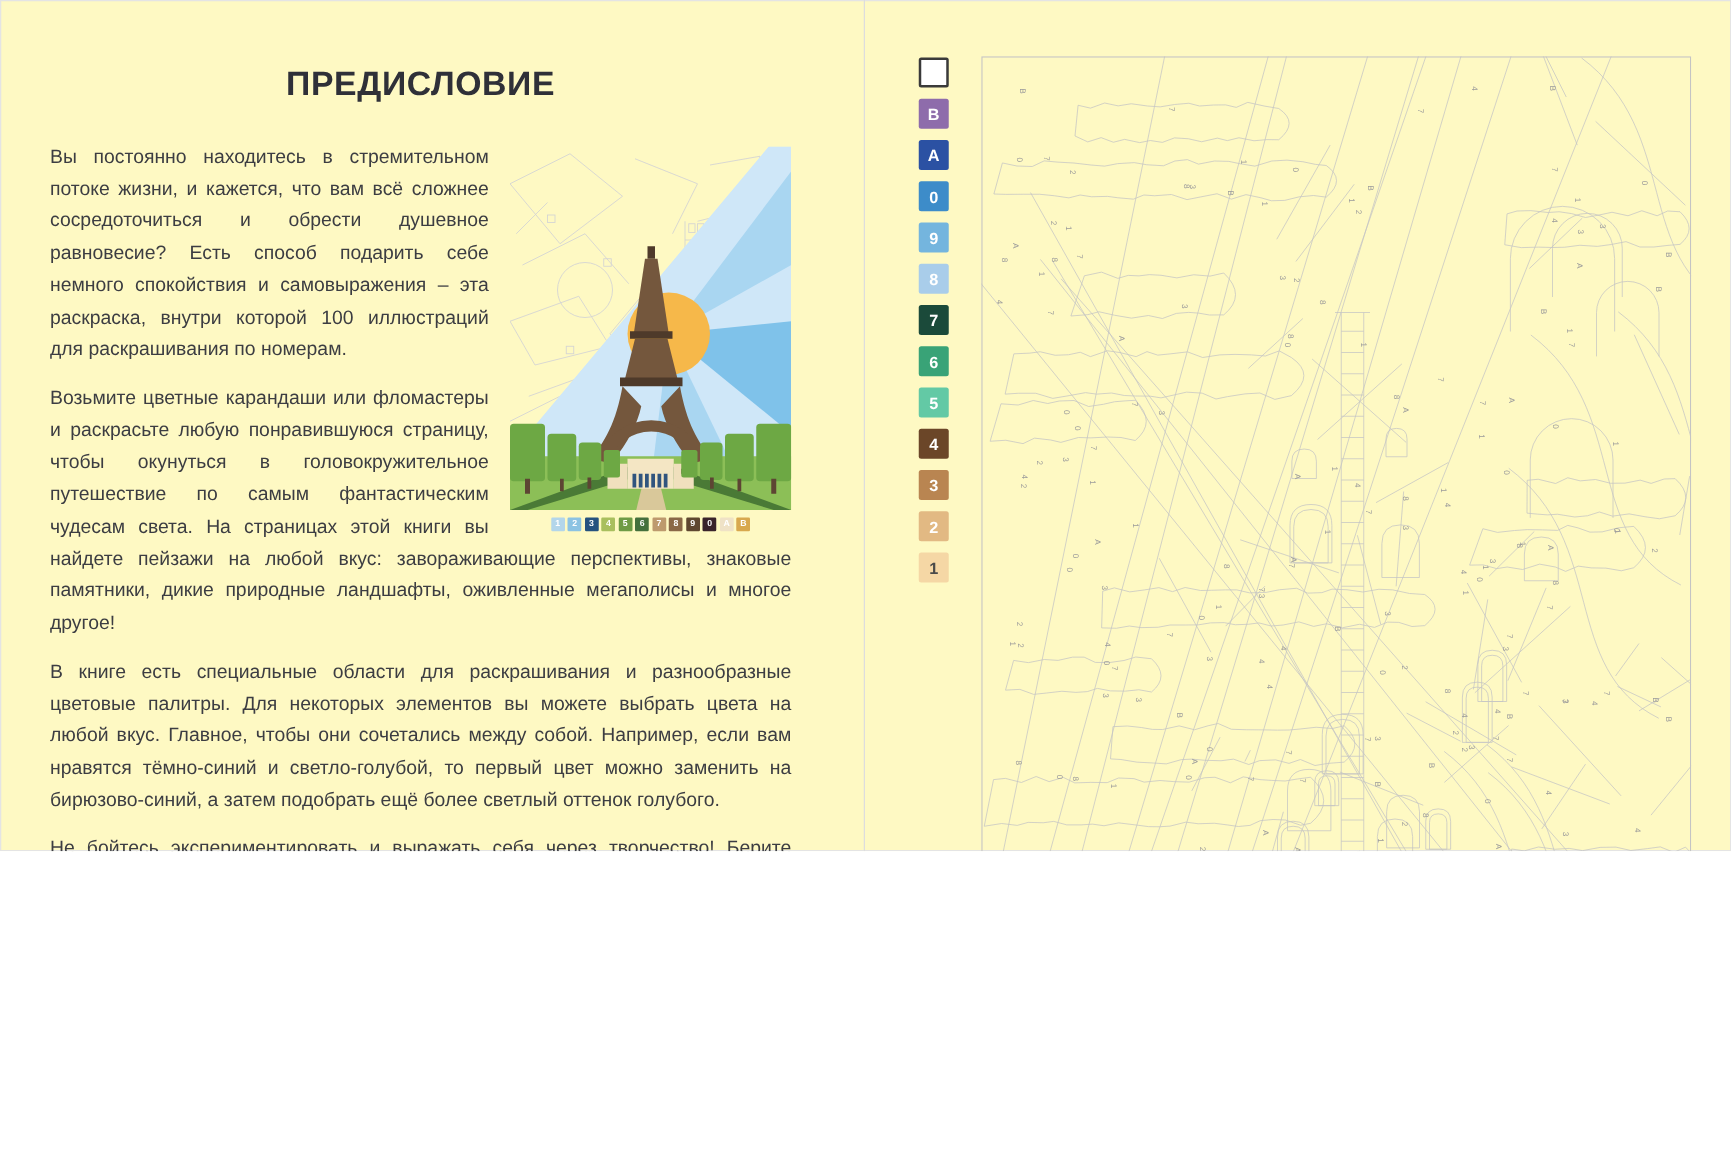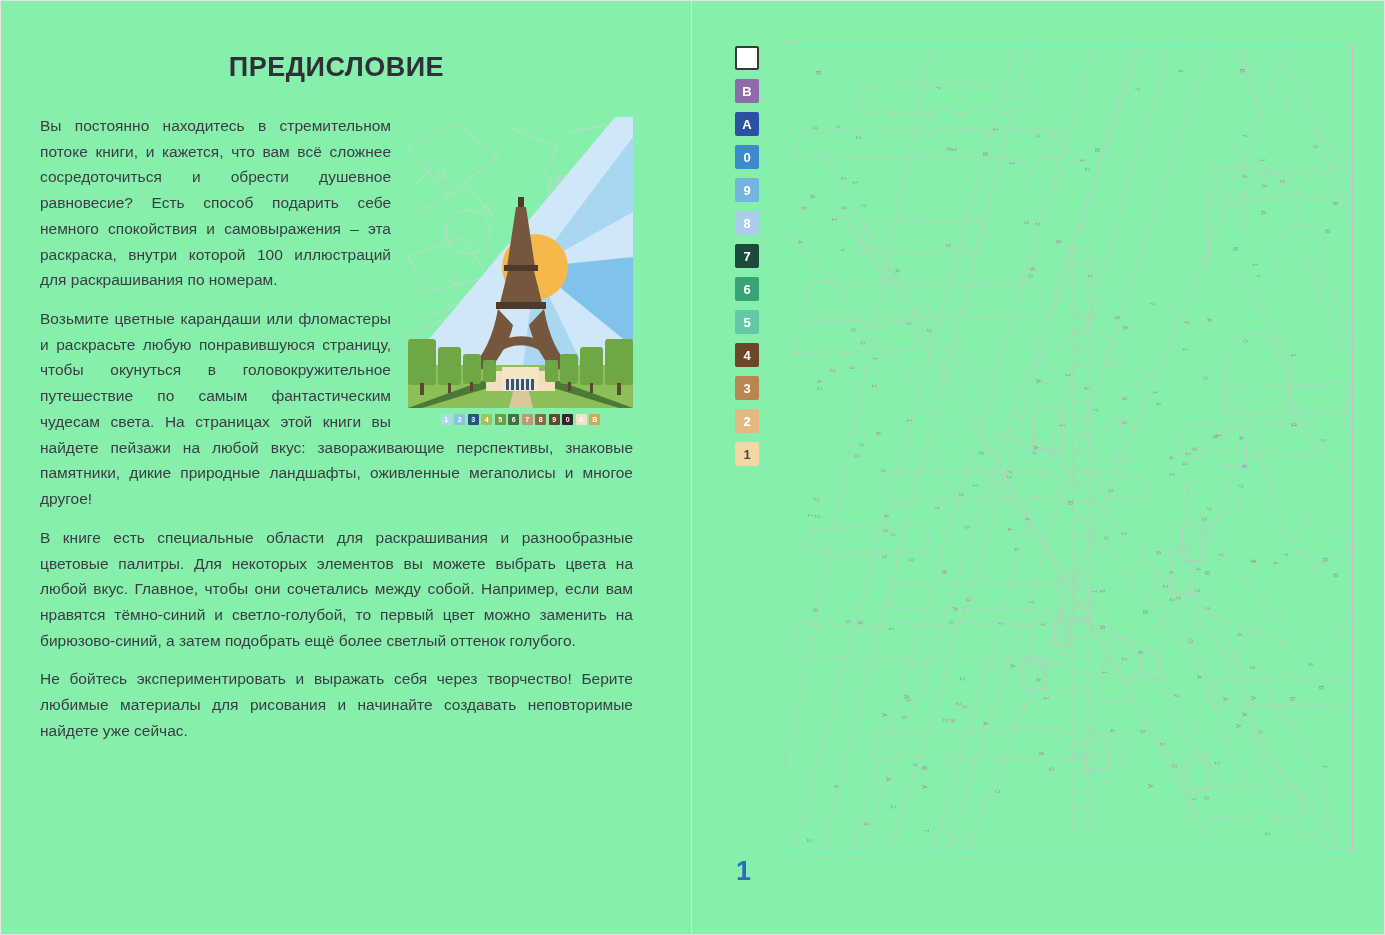--- a/index.html
+++ b/index.html
@@ -1,16 +1,16 @@
 <!DOCTYPE html>
 <html><head>
 <meta charset="utf-8">
 <style>
   html,body{margin:0;padding:0;background:#fff;}
-  .spread{position:relative;width:1385px;height:935px;background:#86efac;
+  .spread{position:relative;width:1385px;height:681px;background:#fef9c3;
           font-family:"Liberation Sans",sans-serif;box-shadow:inset 0 0 0 1px #e4e4e4;overflow:hidden;}
   .divider{position:absolute;left:691px;top:0;width:1px;height:935px;background:#ddd;}
 
   
   .page-left{position:absolute;left:0;top:0;width:691px;height:935px;padding:52px 58px 0 40px;box-sizing:border-box;}
   .title{margin:0 0 30px 0;text-align:center;font-size:27px;font-weight:700;letter-spacing:.5px;color:#2f3038;}
   .bodytext{color:#3c3d42;font-size:15.5px;line-height:1.66;text-align:justify;}
   .bodytext p{margin:0 0 13px 0;}
   figure.sample{float:right;width:225px;margin:4px 0 6px 17px;}
   figure.sample svg{display:block;width:225px;height:291px;border:0;}
@@ -135,21 +135,21 @@
             <div class="mchip" style="background: rgb(68, 112, 60); color: rgb(255, 255, 255);">6</div>
             <div class="mchip" style="background: rgb(189, 154, 109); color: rgb(255, 255, 255);">7</div>
             <div class="mchip" style="background: rgb(138, 104, 71); color: rgb(255, 255, 255);">8</div>
             <div class="mchip" style="background: rgb(95, 71, 48); color: rgb(255, 255, 255);">9</div>
             <div class="mchip" style="background: rgb(58, 36, 43); color: rgb(255, 255, 255);">0</div>
             <div class="mchip" style="background: rgb(239, 226, 198); color: rgb(255, 255, 255);">А</div>
             <div class="mchip" style="background: rgb(216, 168, 78); color: rgb(255, 255, 255);">В</div>
           </div>
       </figure>
 
-      <p>Вы постоянно находитесь в стремительном потоке книги, и кажется, что вам всё сложнее сосредоточиться и обрести душевное равновесие? Есть способ подарить себе немного спокойствия и самовыражения – эта раскраска, внутри которой 100 иллюстраций для раскрашивания по номерам.</p>
+      <p>Вы постоянно находитесь в стремительном потоке жизни, и кажется, что вам всё сложнее сосредоточиться и обрести душевное равновесие? Есть способ подарить себе немного спокойствия и самовыражения – эта раскраска, внутри которой 100 иллюстраций для раскрашивания по номерам.</p>
       <p>Возьмите цветные карандаши или фломастеры и раскрасьте любую понравившуюся страницу, чтобы окунуться в головокружительное путешествие по самым фантастическим чудесам света. На страницах этой книги вы найдете пейзажи на любой вкус: завораживающие перспективы, знаковые памятники, дикие природные ландшафты, оживленные мегаполисы и многое другое!</p>
       <p>В книге есть специальные области для раскрашивания и разнообразные цветовые палитры. Для некоторых элементов вы можете выбрать цвета на любой вкус. Главное, чтобы они сочетались между собой. Например, если вам нравятся тёмно-синий и светло-голубой, то первый цвет можно заменить на бирюзово-синий, а затем подобрать ещё более светлый оттенок голубого.</p>
       <p>Не бойтесь экспериментировать и выражать себя через творчество! Берите любимые материалы для рисования и начинайте создавать неповторимые найдете уже сейчас.</p>
     </div>
   </div>
 
   <div class="page-right">
     <div class="legend" id="legend">
         <div class="chip" style="background: rgb(255, 255, 255); color: rgb(0, 0, 0); border: 2px solid rgb(58, 58, 58);"></div>
         <div class="chip" style="background: rgb(142, 108, 171); color: rgb(255, 255, 255);">В</div>

